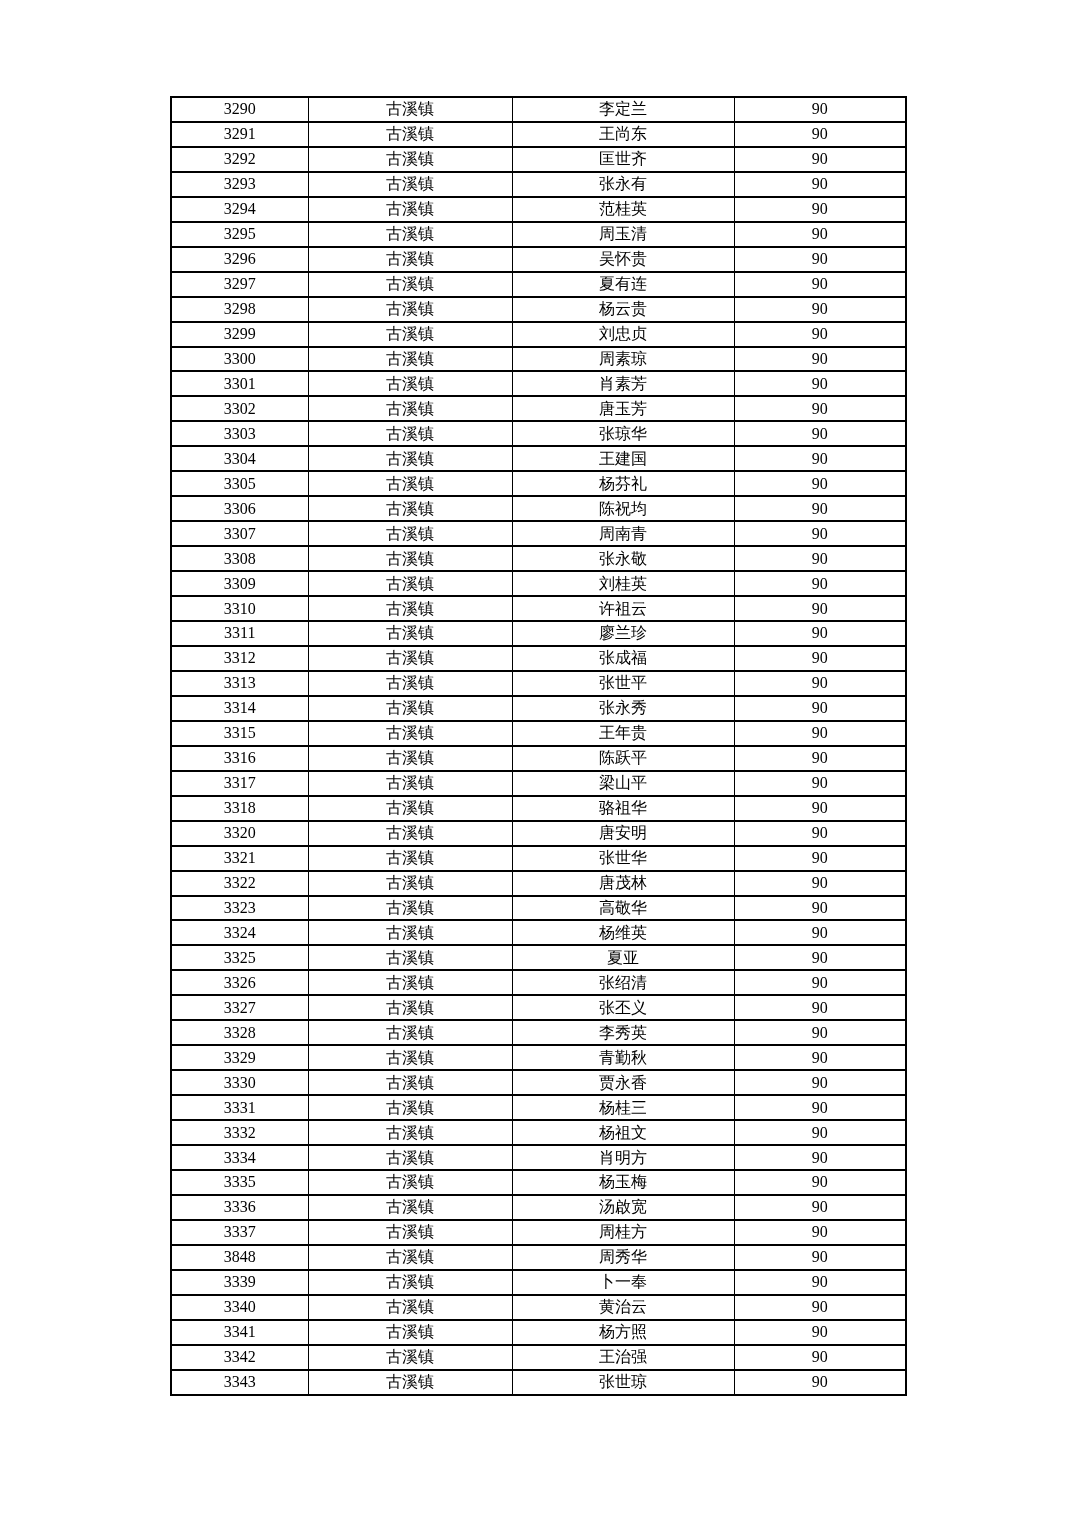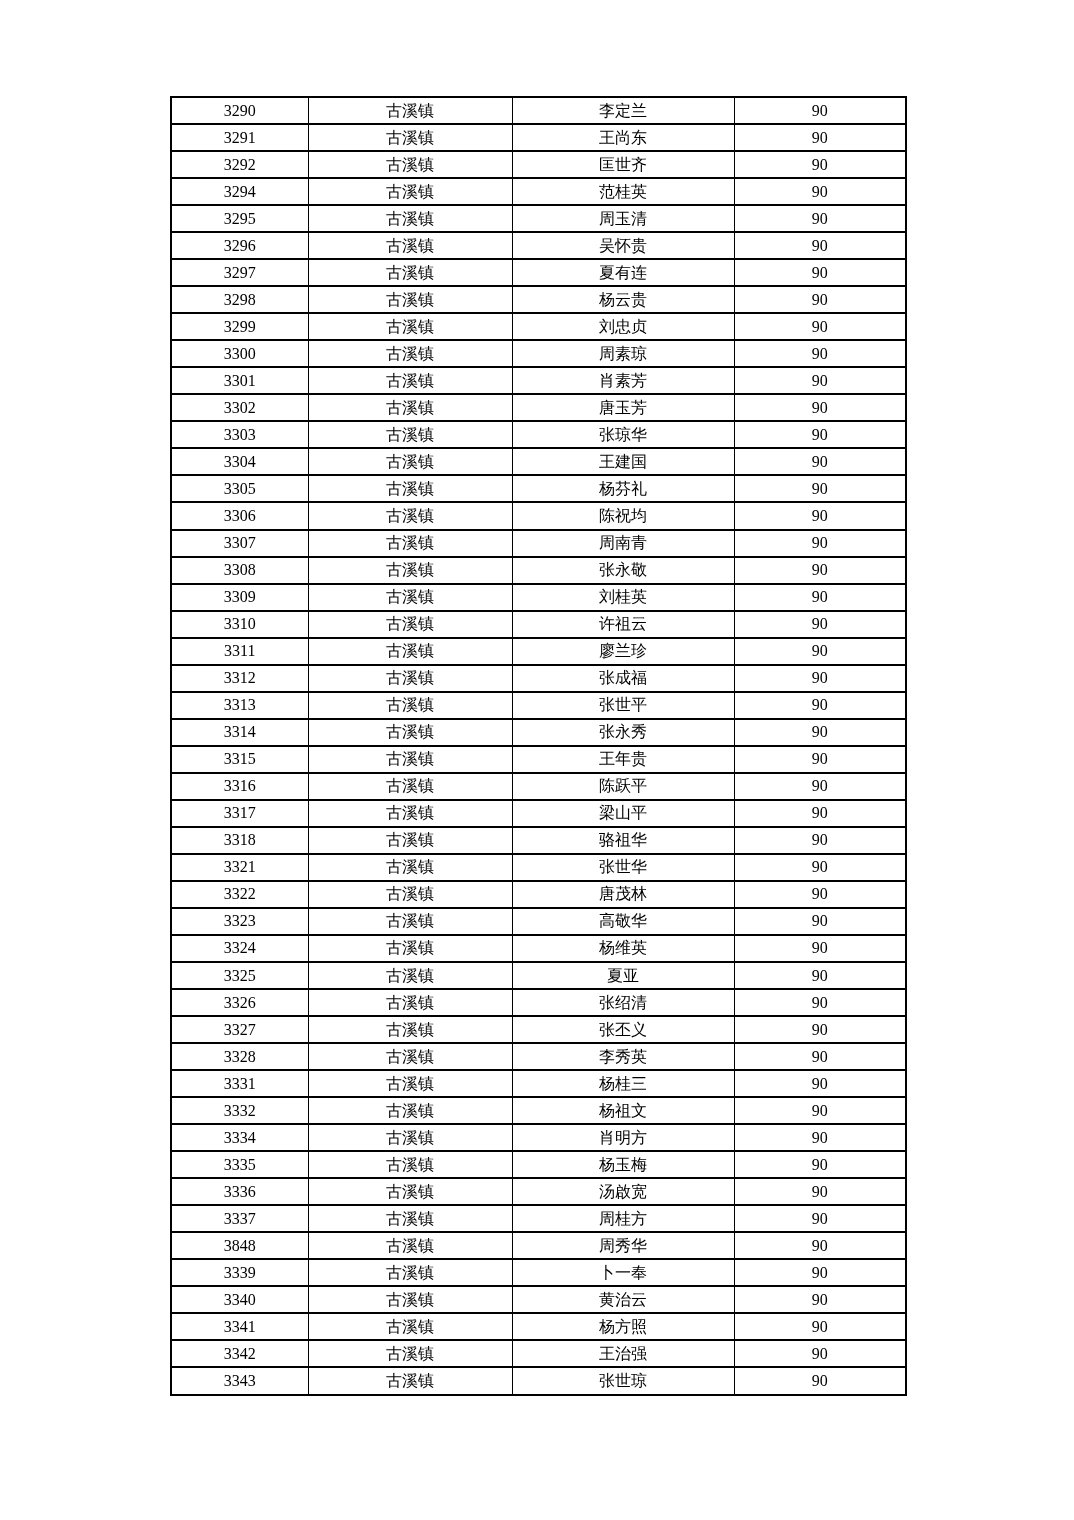--- a/index.html
+++ b/index.html
@@ -65,20 +65,26 @@
           <td class="col-name">王尚东</td>
           <td class="col-score">90</td>
         </tr>
         <tr>
           <td class="col-id">3292</td>
           <td class="col-town">古溪镇</td>
           <td class="col-name">匡世齐</td>
           <td class="col-score">90</td>
         </tr>
         <tr>
+          <td class="col-id">3293</td>
+          <td class="col-town">古溪镇</td>
+          <td class="col-name">张永有</td>
+          <td class="col-score">90</td>
+        </tr>
+        <tr>
           <td class="col-id">3294</td>
           <td class="col-town">古溪镇</td>
           <td class="col-name">范桂英</td>
           <td class="col-score">90</td>
         </tr>
         <tr>
           <td class="col-id">3295</td>
           <td class="col-town">古溪镇</td>
           <td class="col-name">周玉清</td>
           <td class="col-score">90</td>
@@ -215,20 +221,26 @@
           <td class="col-name">梁山平</td>
           <td class="col-score">90</td>
         </tr>
         <tr>
           <td class="col-id">3318</td>
           <td class="col-town">古溪镇</td>
           <td class="col-name">骆祖华</td>
           <td class="col-score">90</td>
         </tr>
         <tr>
+          <td class="col-id">3320</td>
+          <td class="col-town">古溪镇</td>
+          <td class="col-name">唐安明</td>
+          <td class="col-score">90</td>
+        </tr>
+        <tr>
           <td class="col-id">3321</td>
           <td class="col-town">古溪镇</td>
           <td class="col-name">张世华</td>
           <td class="col-score">90</td>
         </tr>
         <tr>
           <td class="col-id">3322</td>
           <td class="col-town">古溪镇</td>
           <td class="col-name">唐茂林</td>
           <td class="col-score">90</td>
@@ -260,20 +272,32 @@
         <tr>
           <td class="col-id">3327</td>
           <td class="col-town">古溪镇</td>
           <td class="col-name">张丕义</td>
           <td class="col-score">90</td>
         </tr>
         <tr>
           <td class="col-id">3328</td>
           <td class="col-town">古溪镇</td>
           <td class="col-name">李秀英</td>
+          <td class="col-score">90</td>
+        </tr>
+        <tr>
+          <td class="col-id">3329</td>
+          <td class="col-town">古溪镇</td>
+          <td class="col-name">青勤秋</td>
+          <td class="col-score">90</td>
+        </tr>
+        <tr>
+          <td class="col-id">3330</td>
+          <td class="col-town">古溪镇</td>
+          <td class="col-name">贾永香</td>
           <td class="col-score">90</td>
         </tr>
         <tr>
           <td class="col-id">3331</td>
           <td class="col-town">古溪镇</td>
           <td class="col-name">杨桂三</td>
           <td class="col-score">90</td>
         </tr>
         <tr>
           <td class="col-id">3332</td>

